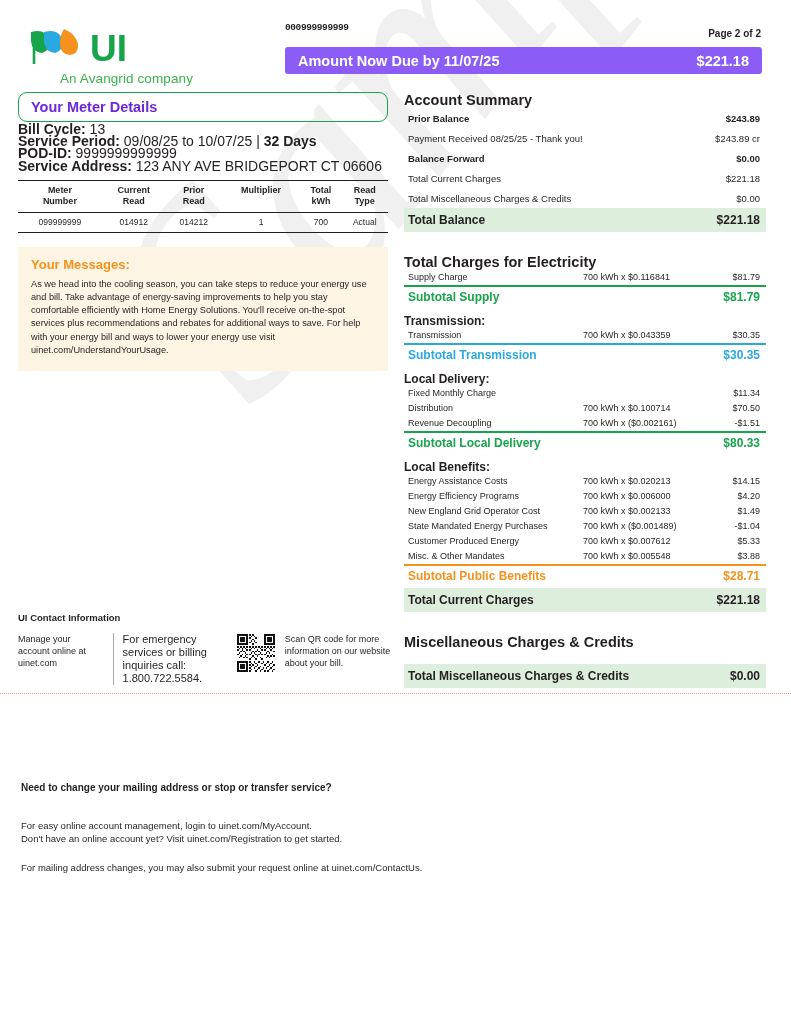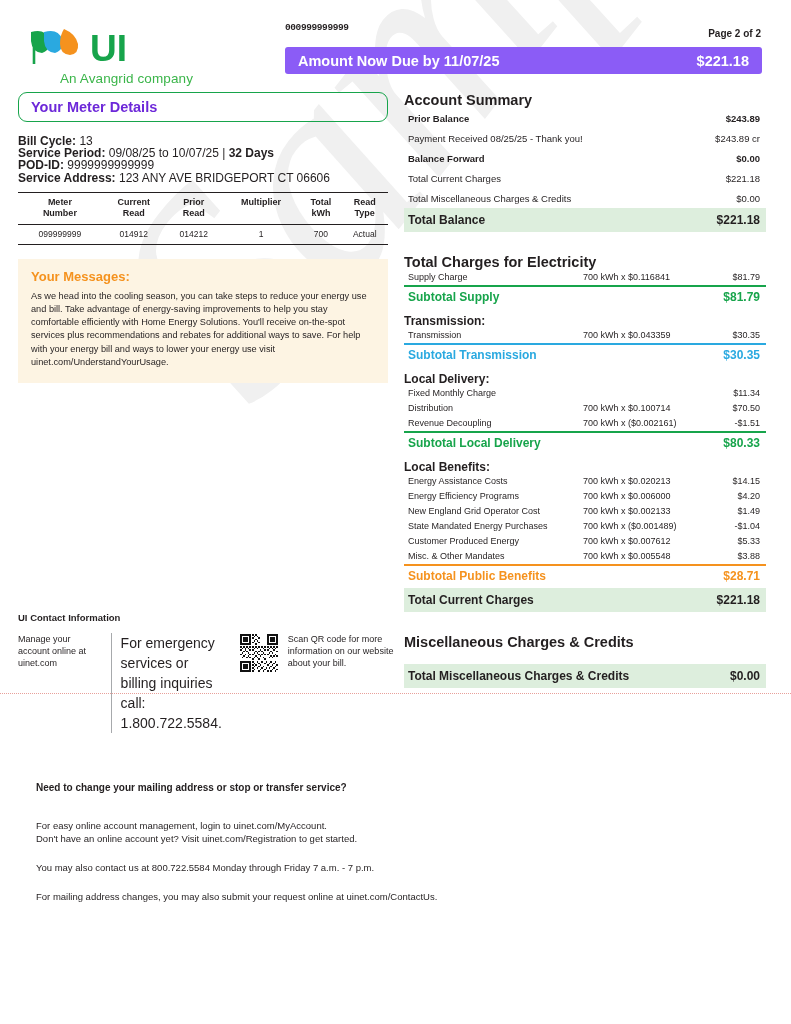--- a/index.html
+++ b/index.html
@@ -78,21 +78,21 @@
   
   .meter-box {
     border: 1.6px solid #17a44b;
     border-radius: 9px;
     height: 30px;
     display: flex; align-items: center;
     padding-left: 12px;
   }
   .meter-box-title { color: #6d28d9; font-size: 14.5px; font-weight: 700; }
 
-  .meter-meta { margin-top: 13px; font-size: 12px; line-height: 12.2px; }
+  .meter-meta { margin-top: 1px; font-size: 14px; line-height: 12.2px; }
   .meter-meta b { font-weight: 700; }
 
   table.meter { width: 100%; border-collapse: collapse; margin-top: 8px; }
   table.meter thead th {
     font-size: 9px; font-weight: 700; text-align: center;
     padding: 4px 0 5px 0; line-height: 11px;
     border-top: 1.4px solid #231f20;
     border-bottom: 1.2px solid #231f20;
   }
   table.meter tbody td {
@@ -107,21 +107,21 @@
   }
   .messages-title { color: #f5921e; font-size: 13px; font-weight: 700; }
   .messages-body { font-size: 9.2px; line-height: 13.2px; margin-top: 6px; }
 
   
   .contact { position: absolute; left: 18px; top: 612px; width: 380px; }
   .contact-title { font-size: 9.5px; font-weight: 700; }
   .contact-row { display: flex; margin-top: 10px; align-items: flex-start; }
   .contact-c1 { width: 78px; font-size: 9px; line-height: 12px; }
   .contact-c2 {
-    width: 112px; font-size: 14px; line-height: 20px;
+    width: 112px; font-size: 11px; line-height: 13px;
     border-left: 1px solid #a7a9ac; padding-left: 9px; margin-left: 21px;
   }
   .qr { width: 38px; height: 38px; margin-left: 18px; margin-top: 1px; }
   .contact-c3 { font-size: 9px; line-height: 12px; margin-left: 10px; width: 120px; }
 
   
   .sec-title { font-size: 14.5px; font-weight: 700; }
   .sec-title.spaced { margin-top: 22px; }
 
   .sum-row {
@@ -165,21 +165,21 @@
   }
   .misc-total { margin-top: 14px; }
 
   
   .divider {
     position: absolute; left: 0; right: 0; top: 693px;
     border-top: 1.5px dotted #e8a09a;
   }
 
   
-  .footer { position: absolute; left: 36px; top: 782px; width: 700px; }
+  .footer { position: absolute; left: 21px; top: 782px; width: 700px; }
   .footer-h { font-size: 10px; font-weight: 700; }
   .footer-p { font-size: 9.5px; line-height: 13px; margin-top: 26px; }
   .footer-p.gap { margin-top: 16px; }
 </style>
 </head>
 <body>
 
 <div id="watermark">
   <span>Sample</span>
 </div>
@@ -571,17 +571,16 @@
       <div class="contact-c3">Scan QR code for more information on our website about your bill.</div>
     </div>
   </div>
 
   <div class="divider"></div>
 
   <div class="footer">
     <div class="footer-h">Need to change your mailing address or stop or transfer service?</div>
     <div class="footer-p">For easy online account management, login to uinet.com/MyAccount.</div>
     <div style="font-size:9.5px;line-height:13px;">Don't have an online account yet? Visit uinet.com/Registration to get started.</div>
-    <div class="footer-p gap">You may also contact us at 800.722.5584 Monday through Friday 7 a.m. - 7 p.m.</div>
     <div class="footer-p gap">For mailing address changes, you may also submit your request online at uinet.com/ContactUs.</div>
   </div>
 
 </div>
 
 </body></html>

